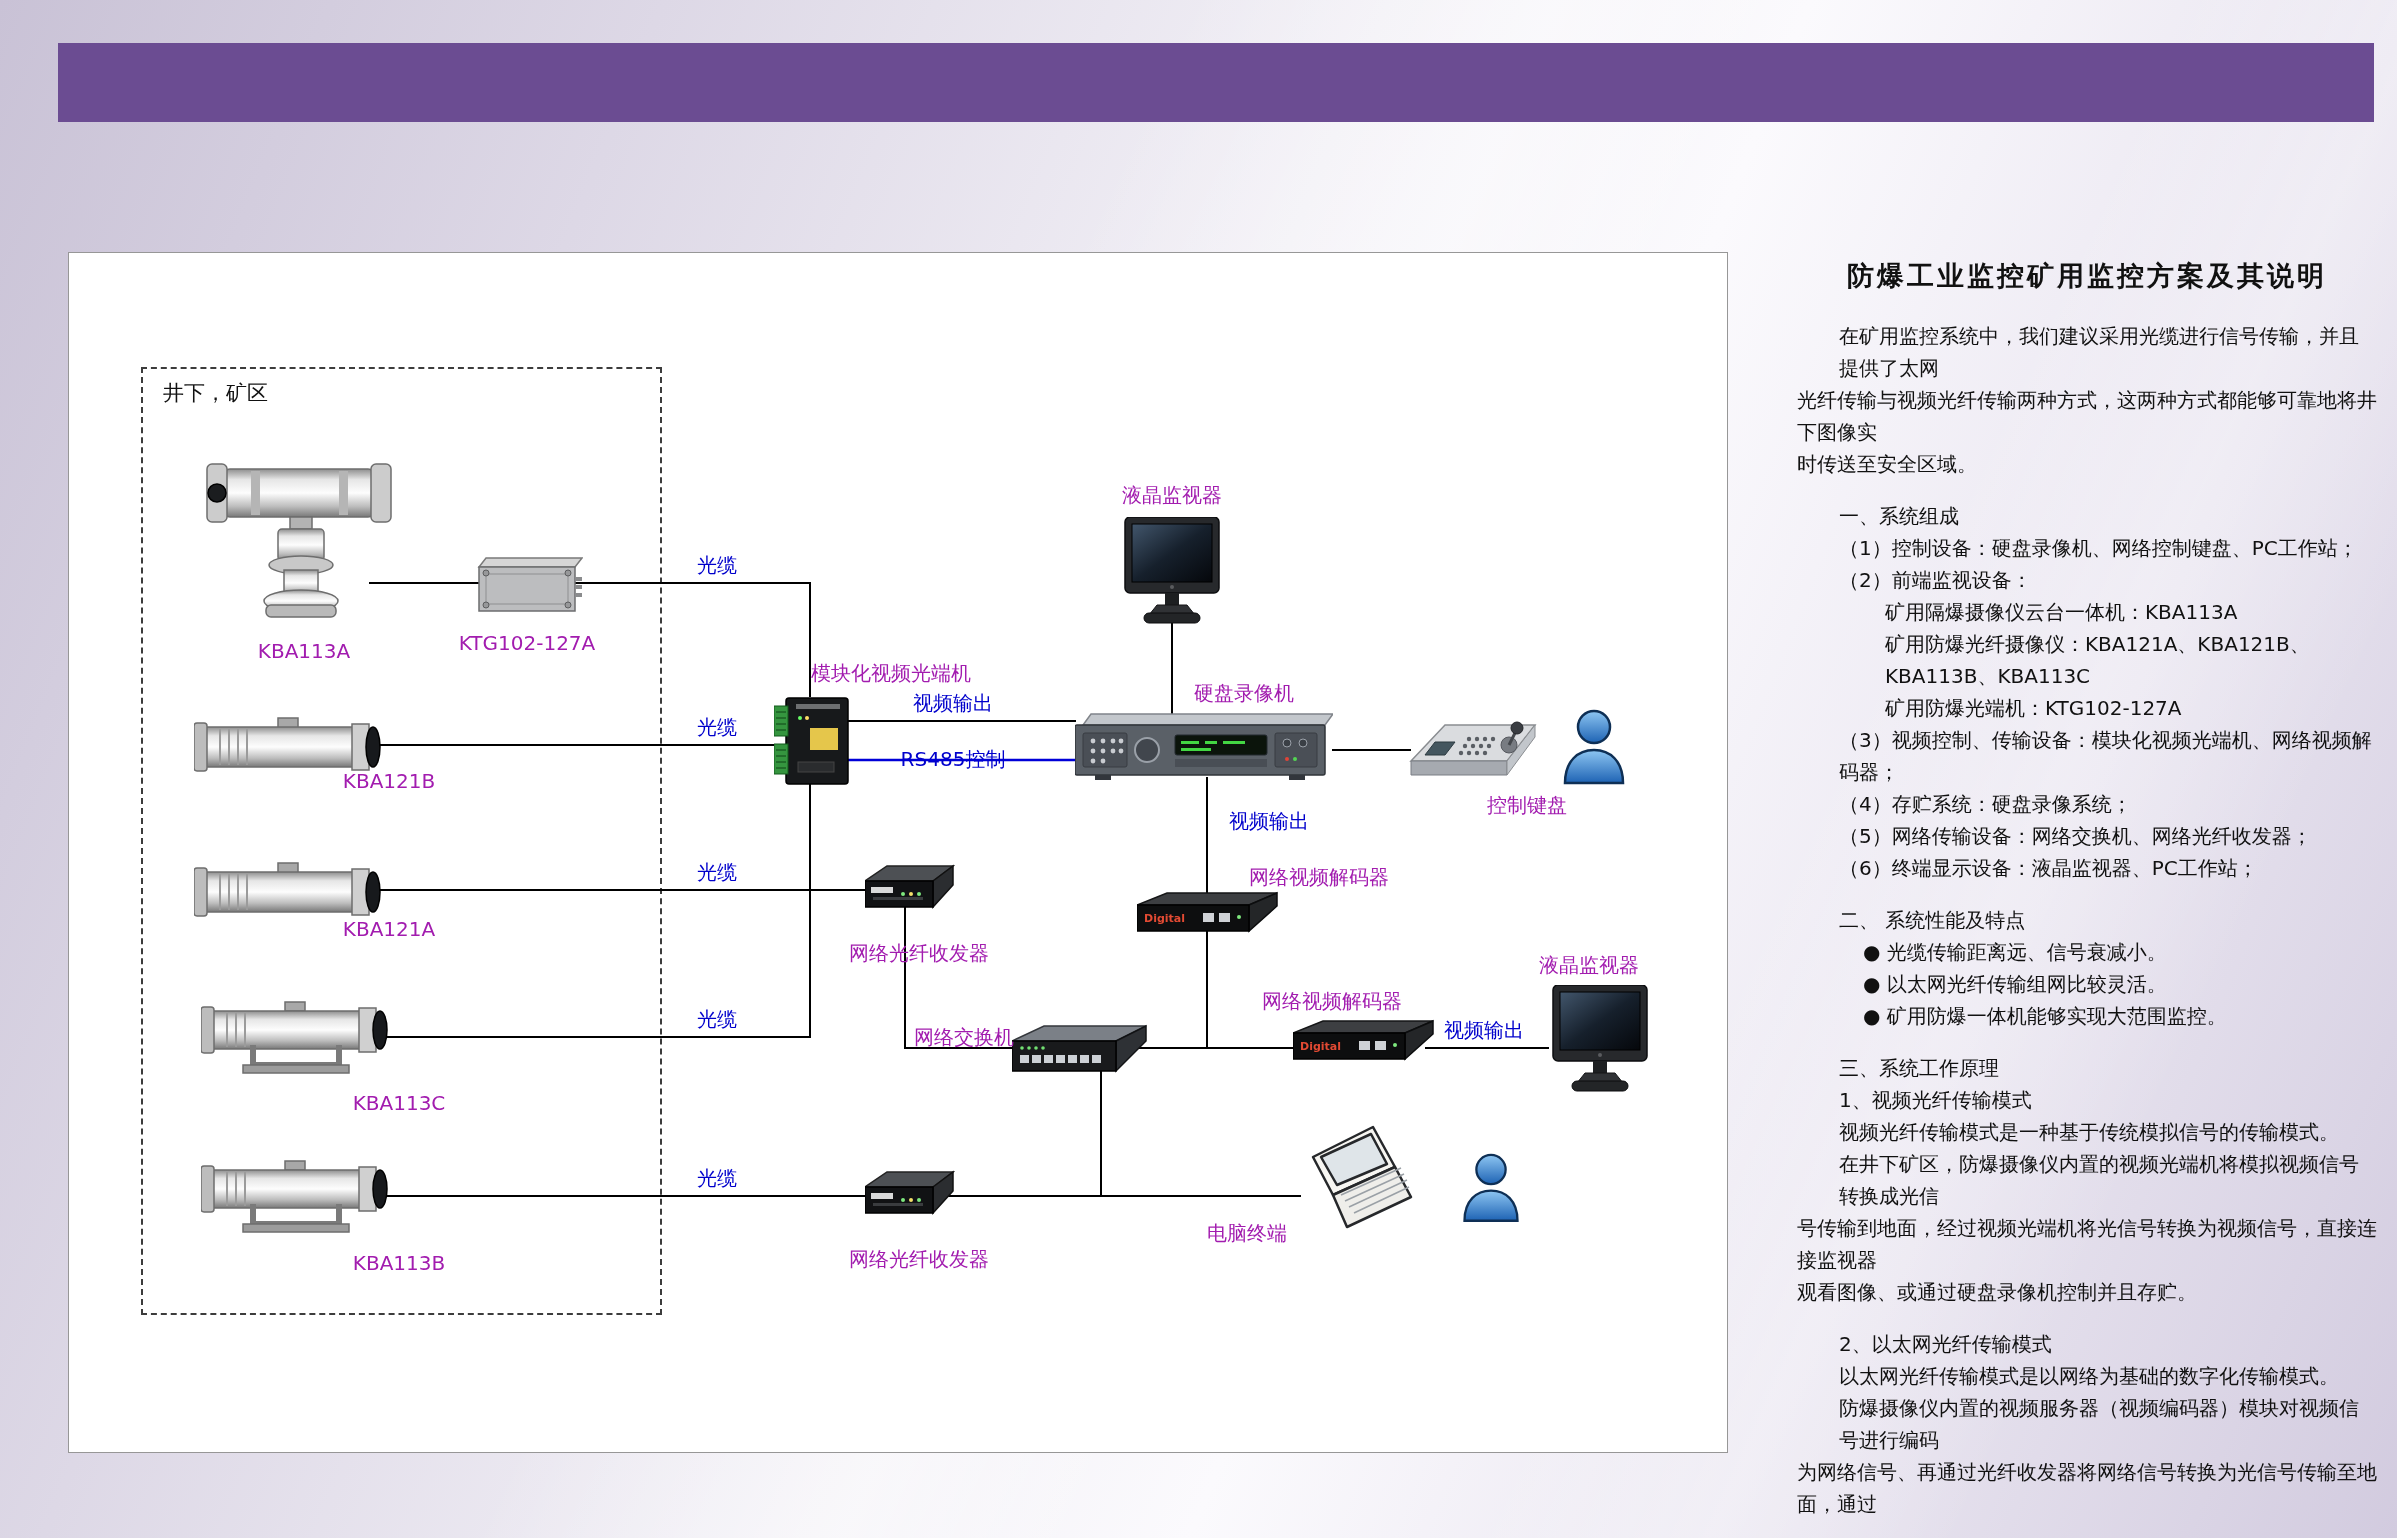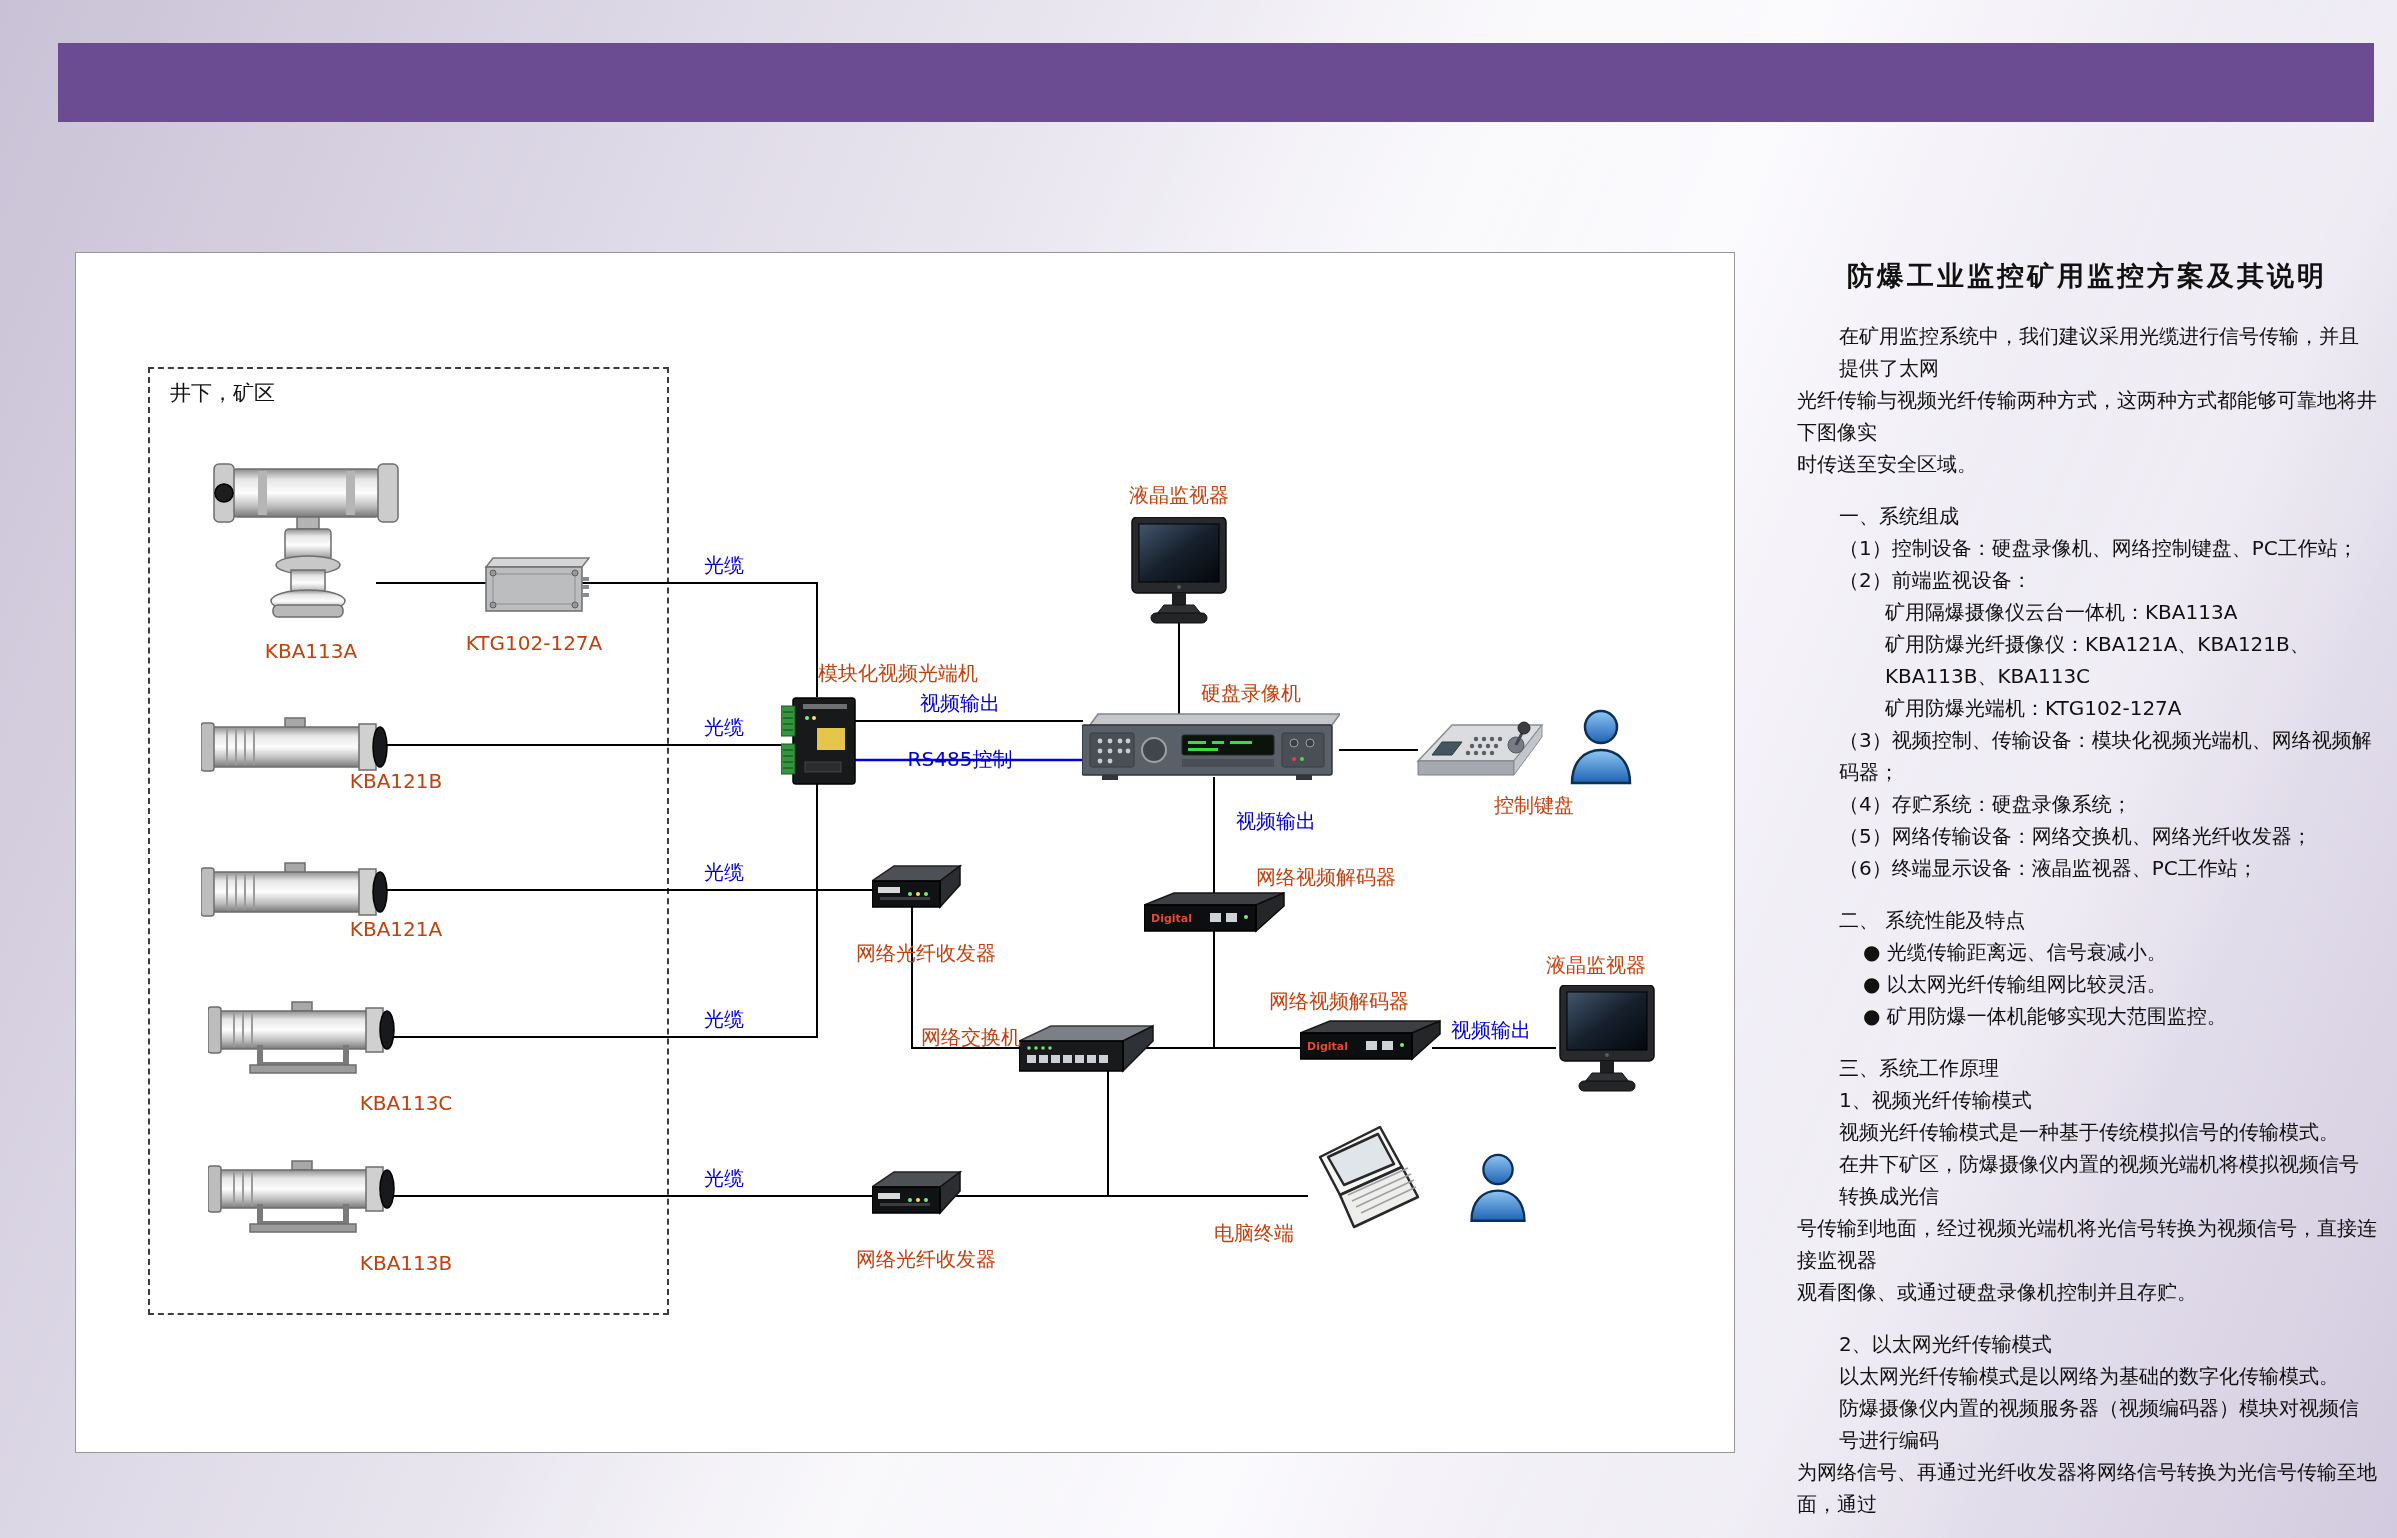--- a/index.html
+++ b/index.html
@@ -15,34 +15,34 @@
     content:""; position:absolute; inset:0;
     background: linear-gradient(115deg, transparent 38%, rgba(255,255,255,.45) 50%, transparent 58%, transparent 70%, rgba(255,255,255,.3) 78%, transparent 86%);
     pointer-events:none;
   }
   .header-bar {
     position:absolute; left:58px; top:43px; width:2316px; height:79px;
     background:#6b4c92; z-index:1;
   }
   .panel {
     position:absolute; left:68px; top:252px; width:1660px; height:1201px;
-    background:#fff; border:1px solid #979797; z-index:1;margin-left:7px;
+    background:#fff; border:1px solid #979797; z-index:1;
   }
   .zone {
     position:absolute; left:72px; top:114px; width:521px; height:948px;
     border:2px dashed #3c3c3c;
   }
   .zone-label { position:absolute; left:20px; top:10px; font-size:21px; white-space:nowrap; }
   .wires { position:absolute; left:0; top:0; }
   .dev { position:absolute; }
   .dev svg { display:block; }
   .dev text { font-family:"DejaVu Sans", sans-serif; }
   .dlabel {
     position:absolute; transform:translate(-50%,-50%);
-    font-size:20px; color:#c2410c; white-space:nowrap;
+    font-size:20px; color:#a21caf; white-space:nowrap;
   }
   .blabel { color:#0000cc; }
   .text-panel { position:absolute; left:1797px; top:258px; width:580px; z-index:1; }
   .doc-title {
     font-size:27px; font-weight:bold; text-align:center;
     letter-spacing:3px; margin-bottom:26px; white-space:nowrap;
   }
   .dline { font-size:20px; line-height:32px; }
   .i1 { padding-left:42px; }
   .i2 { padding-left:88px; }

